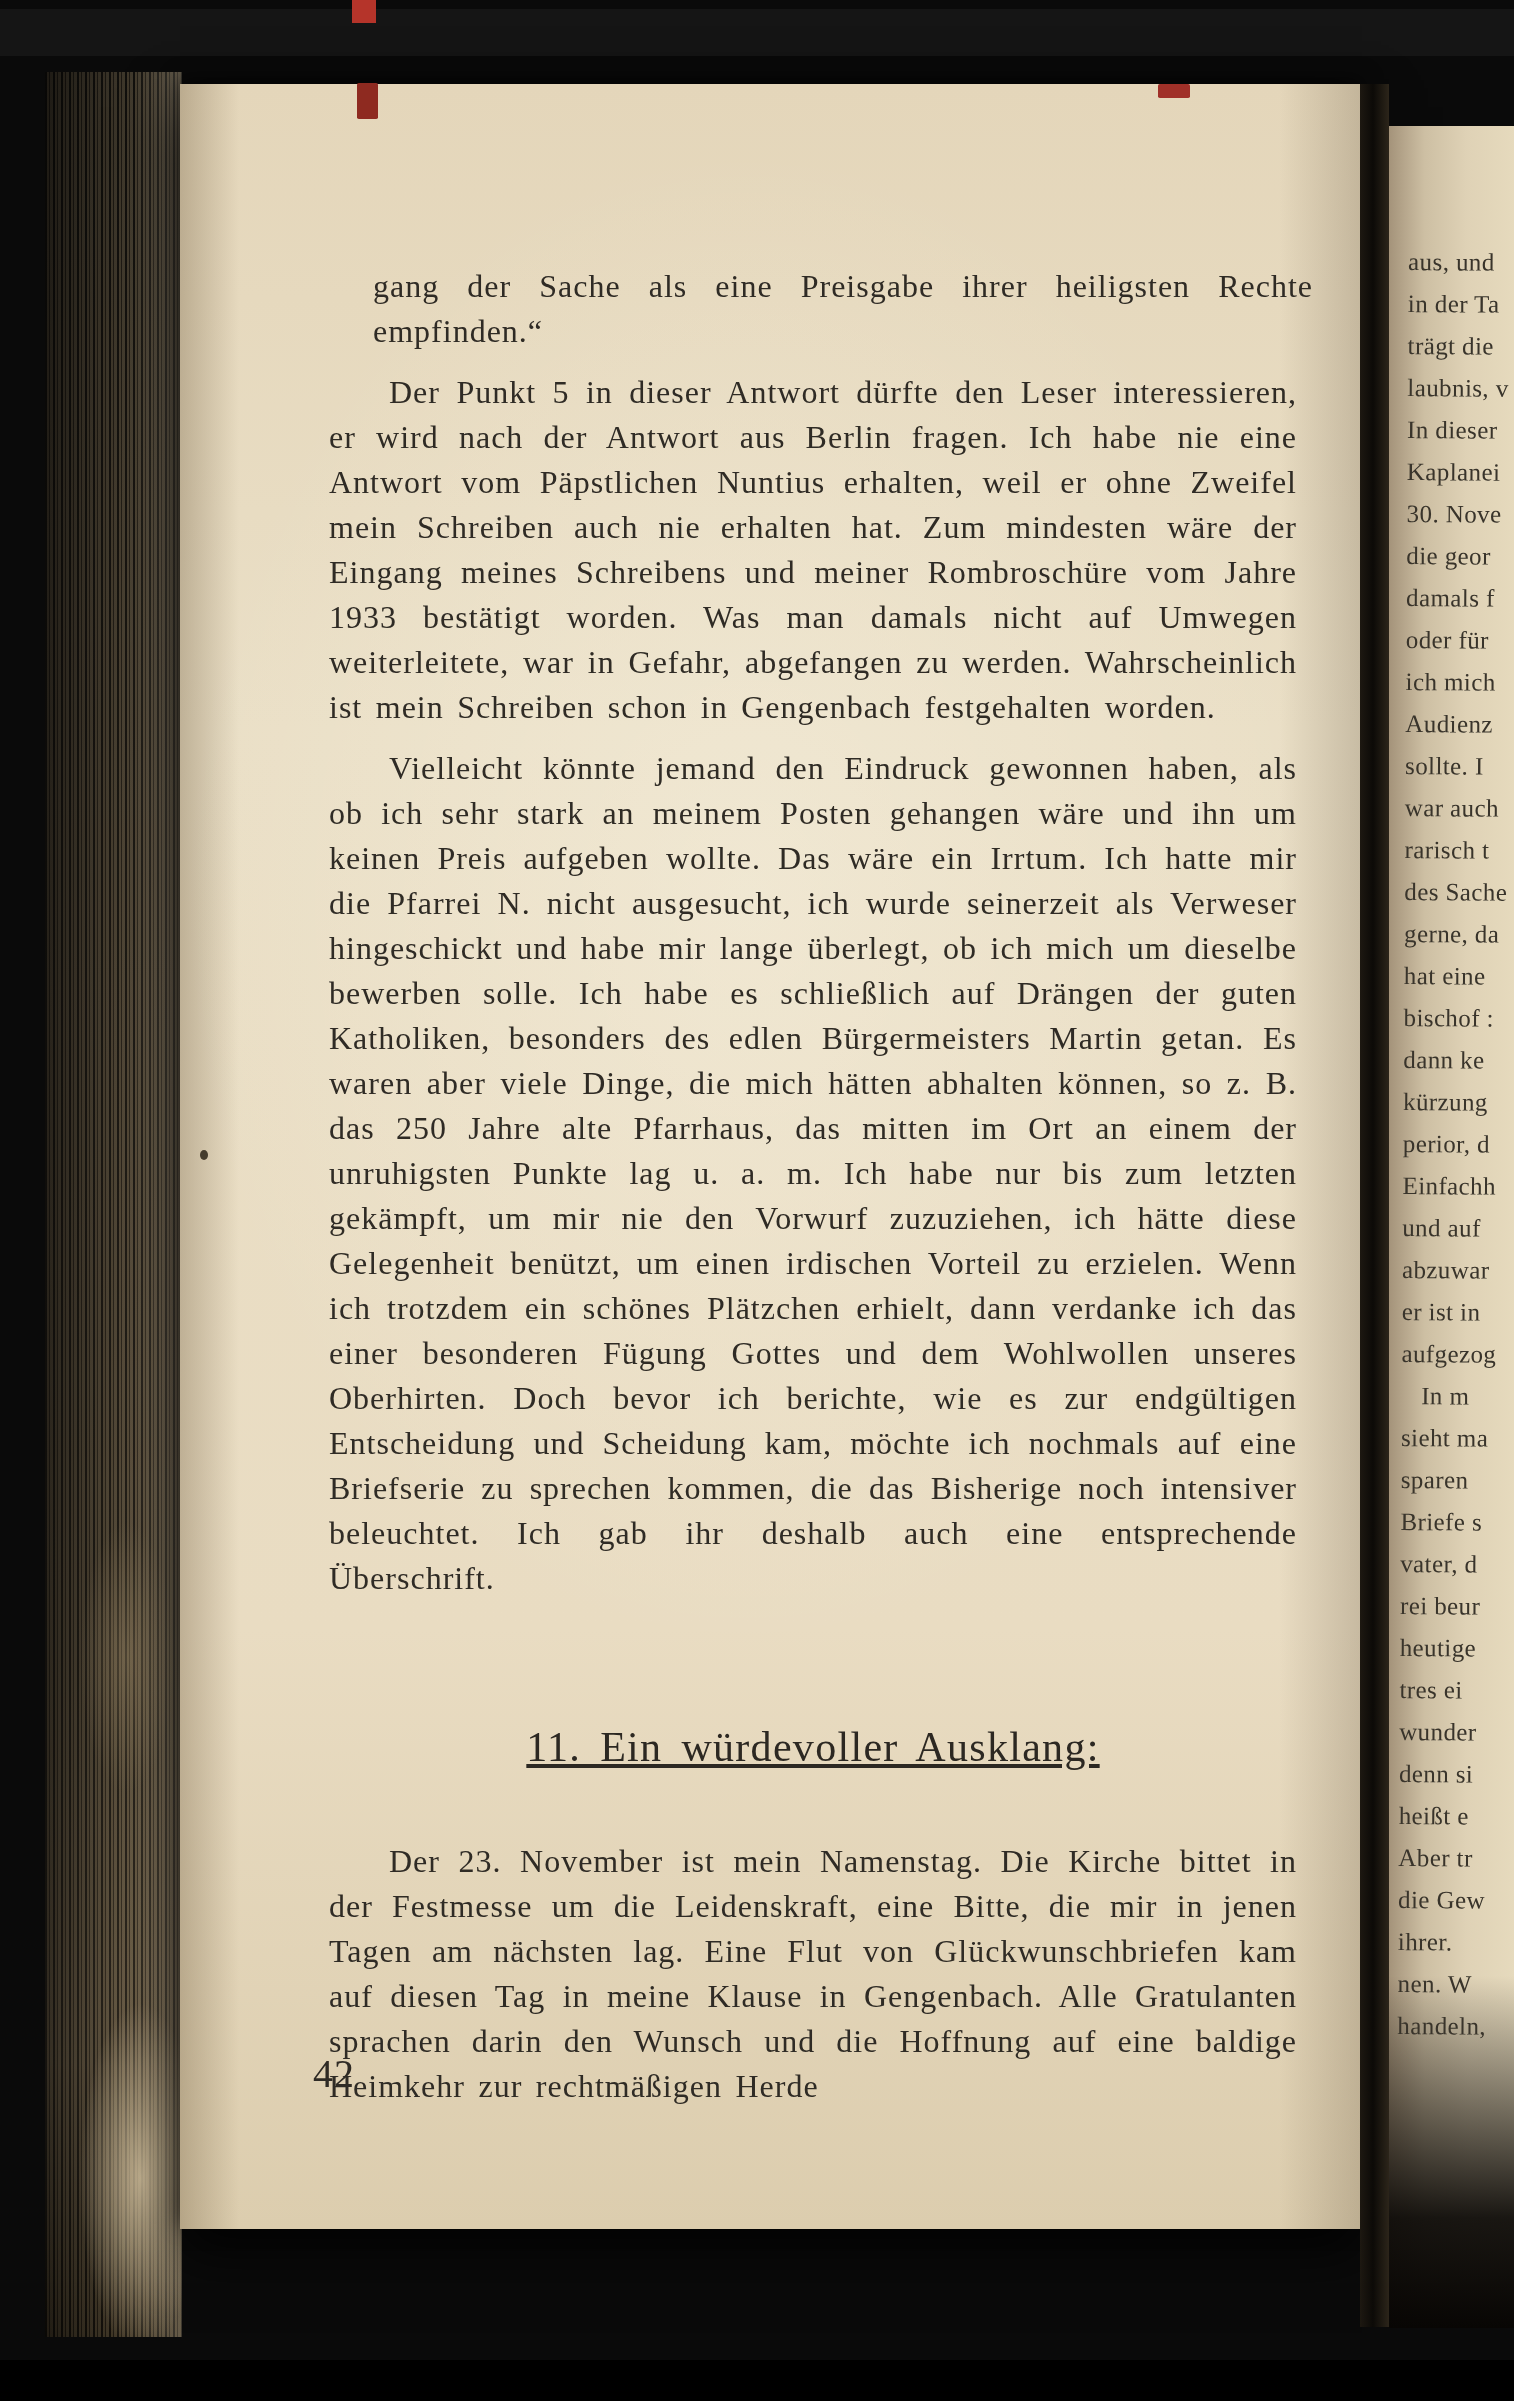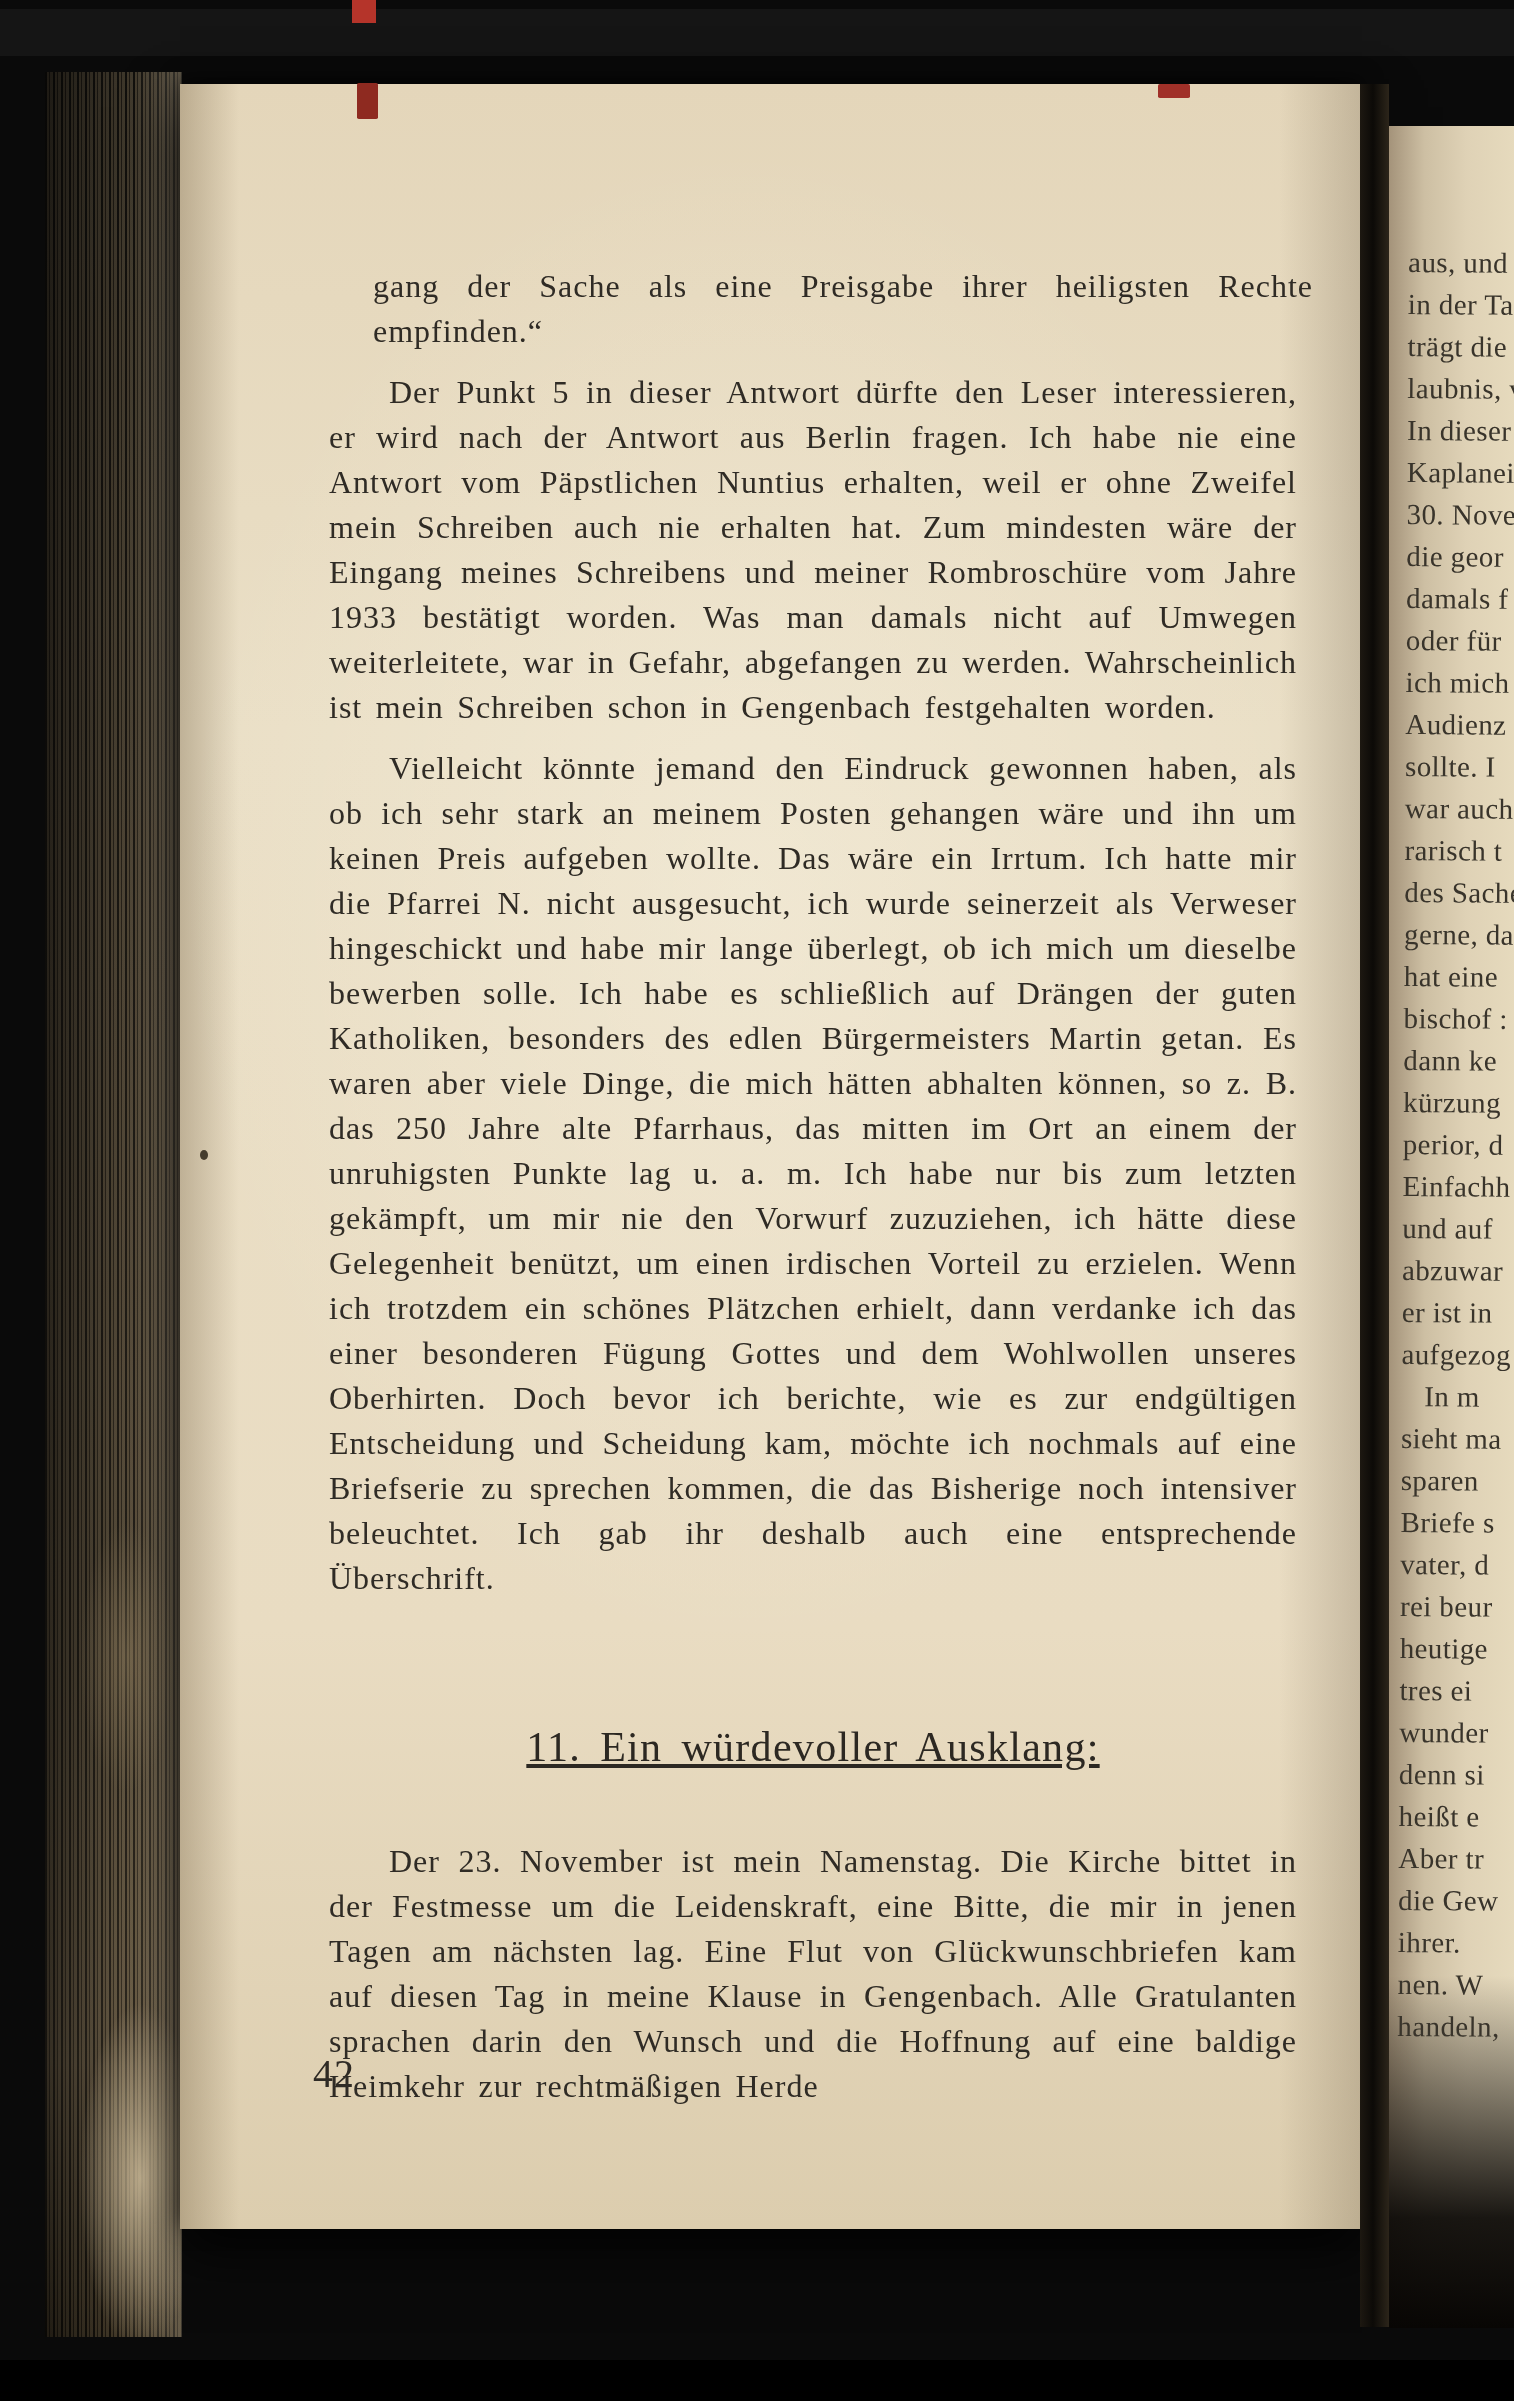--- a/index.html
+++ b/index.html
@@ -45,21 +45,21 @@
   
   .gutter{position:absolute;left:1360px;top:84px;width:29px;height:2243px;
     background:linear-gradient(90deg,#1d1811 0%,#0c0a07 45%,#2c251a 100%);}
 
   
   .right-page{position:absolute;left:1389px;top:126px;width:126px;height:2202px;overflow:hidden;
     background:
       linear-gradient(180deg, rgba(0,0,0,0) 84%, rgba(8,6,4,.92) 95%, #080604 100%),
       linear-gradient(90deg,#a4937a 0%,#cdbfa3 28%,#dfd2b6 62%,#e6dabd 100%);}
   .right-lines{padding:115px 0 0 20px;transform:rotate(.35deg);transform-origin:top left;}
-  .cut-line{display:block;white-space:pre;font-size:29px;line-height:42px;
+  .cut-line{display:block;white-space:pre;font-size:25px;line-height:42px;
     letter-spacing:0.4px;color:#39342b;}
 </style>
 </head>
 <body>
 
 <div class="scene">
   <div class="top-band"></div>
 
   <div class="left-edges"></div>
 

